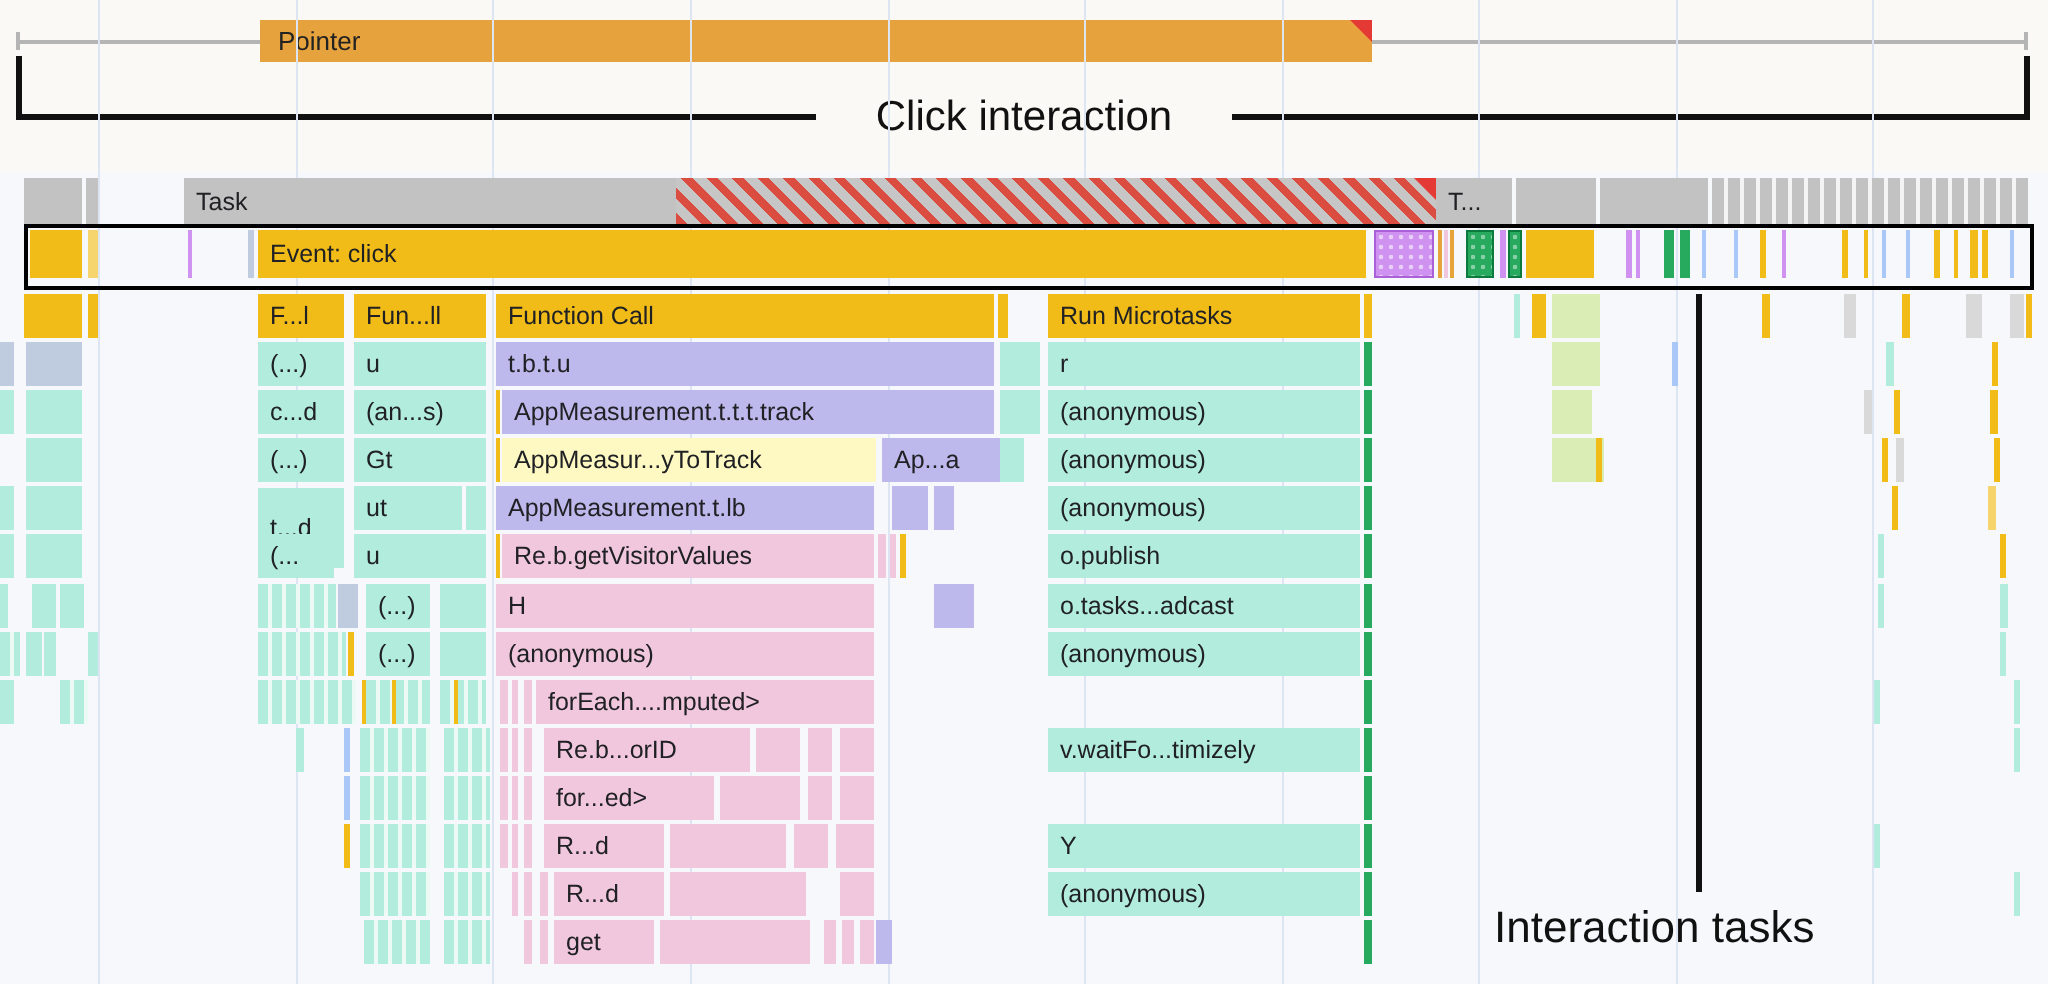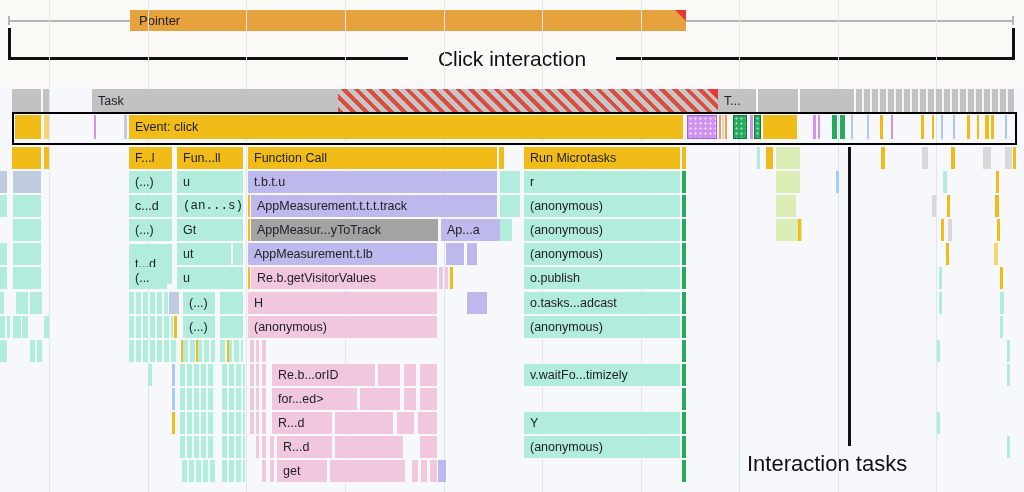--- a/index.html
+++ b/index.html
@@ -131,35 +131,35 @@
     <div class="bar nolabel" style="left: 500px; top: 171px; width: 20px; height: 22px; background: rgb(178, 236, 220);"></div>
     <div class="bar" style="left: 524px; top: 171px; width: 156px; height: 22px; background: rgb(178, 236, 220);">r</div>
     <div class="bar nolabel" style="left: 682px; top: 171px; width: 4px; height: 22px; background: rgb(39, 169, 94);"></div>
     <div class="bar nolabel" style="left: 776px; top: 171px; width: 24px; height: 22px; background: rgb(217, 237, 180);"></div>
     <div class="bar nolabel" style="left: 836px; top: 171px; width: 3px; height: 22px; background: rgb(169, 199, 247);"></div>
     <div class="bar nolabel" style="left: 943px; top: 171px; width: 4px; height: 22px; background: rgb(178, 236, 220);"></div>
     <div class="bar nolabel" style="left: 996px; top: 171px; width: 3px; height: 22px; background: rgb(241, 187, 24);"></div>
     <div class="bar nolabel" style="left: 0px; top: 195px; width: 7px; height: 22px; background: rgb(178, 236, 220);"></div>
     <div class="bar nolabel" style="left: 13px; top: 195px; width: 28px; height: 22px; background: rgb(178, 236, 220);"></div>
     <div class="bar" style="left: 129px; top: 195px; width: 43px; height: 22px; background: rgb(178, 236, 220);">c...d</div>
-    <div class="bar" style="left: 177px; top: 195px; width: 66px; height: 22px; background: rgb(178, 236, 220); font-family: Liberation Mono, monospace;">(an...s)</div>
+    <div class="bar" style="left: 177px; top: 195px; width: 66px; height: 22px; background: rgb(178, 236, 220);">(an...s)</div>
     <div class="bar nolabel" style="left: 248px; top: 195px; width: 2px; height: 22px; background: rgb(241, 187, 24);"></div>
     <div class="bar" style="left: 251px; top: 195px; width: 246px; height: 22px; background: rgb(189, 185, 236);">AppMeasurement.t.t.t.track</div>
     <div class="bar nolabel" style="left: 500px; top: 195px; width: 20px; height: 22px; background: rgb(178, 236, 220);"></div>
     <div class="bar" style="left: 524px; top: 195px; width: 156px; height: 22px; background: rgb(178, 236, 220);">(anonymous)</div>
     <div class="bar nolabel" style="left: 682px; top: 195px; width: 4px; height: 22px; background: rgb(39, 169, 94);"></div>
     <div class="bar nolabel" style="left: 776px; top: 195px; width: 20px; height: 22px; background: rgb(217, 237, 180);"></div>
     <div class="bar nolabel" style="left: 932px; top: 195px; width: 4px; height: 22px; background: rgb(217, 217, 217);"></div>
     <div class="bar nolabel" style="left: 947px; top: 195px; width: 3px; height: 22px; background: rgb(241, 187, 24);"></div>
     <div class="bar nolabel" style="left: 995px; top: 195px; width: 4px; height: 22px; background: rgb(241, 187, 24);"></div>
     <div class="bar nolabel" style="left: 13px; top: 219px; width: 28px; height: 22px; background: rgb(178, 236, 220);"></div>
     <div class="bar" style="left: 129px; top: 219px; width: 43px; height: 22px; background: rgb(178, 236, 220);">(...)</div>
     <div class="bar" style="left: 177px; top: 219px; width: 66px; height: 22px; background: rgb(178, 236, 220); text-align: center;">Gt</div>
     <div class="bar nolabel" style="left: 248px; top: 219px; width: 2px; height: 22px; background: rgb(241, 187, 24);"></div>
-    <div class="bar" style="left: 251px; top: 219px; width: 187px; height: 22px; background: #a3a3a3; text-align: right;">AppMeasur...yToTrack</div>
+    <div class="bar" style="left: 251px; top: 219px; width: 187px; height: 22px; background: #fef9c3; text-align: right;">AppMeasur...yToTrack</div>
     <div class="bar" style="left: 441px; top: 219px; width: 69px; height: 22px; background: rgb(189, 185, 236);">Ap...a</div>
     <div class="bar nolabel" style="left: 491px; top: 219px; width: 6px; height: 22px; background: rgb(189, 185, 236);"></div>
     <div class="bar nolabel" style="left: 500px; top: 219px; width: 12px; height: 22px; background: rgb(178, 236, 220);"></div>
     <div class="bar" style="left: 524px; top: 219px; width: 156px; height: 22px; background: rgb(178, 236, 220);">(anonymous)</div>
     <div class="bar nolabel" style="left: 682px; top: 219px; width: 4px; height: 22px; background: rgb(39, 169, 94);"></div>
     <div class="bar nolabel" style="left: 776px; top: 219px; width: 26px; height: 22px; background: rgb(217, 237, 180);"></div>
     <div class="bar nolabel" style="left: 798px; top: 219px; width: 3px; height: 22px; background: rgb(241, 187, 24);"></div>
     <div class="bar nolabel" style="left: 941px; top: 219px; width: 3px; height: 22px; background: rgb(241, 187, 24);"></div>
     <div class="bar nolabel" style="left: 948px; top: 219px; width: 4px; height: 22px; background: rgb(217, 217, 217);"></div>
     <div class="bar nolabel" style="left: 997px; top: 219px; width: 3px; height: 22px; background: rgb(241, 187, 24);"></div>
@@ -217,20 +217,21 @@
     <div class="bar fx-tealstripe nolabel" style="left: 30px; top: 340px; width: 14px; height: 22px;"></div>
     <div class="bar fx-tealstripe nolabel" style="left: 129px; top: 340px; width: 49px; height: 22px;"></div>
     <div class="bar nolabel" style="left: 181px; top: 340px; width: 2px; height: 22px; background: rgb(241, 187, 24);"></div>
     <div class="bar fx-tealstripe nolabel" style="left: 183px; top: 340px; width: 32px; height: 22px;"></div>
     <div class="bar nolabel" style="left: 196px; top: 340px; width: 2px; height: 22px; background: rgb(241, 187, 24);"></div>
     <div class="bar fx-tealstripe nolabel" style="left: 220px; top: 340px; width: 23px; height: 22px;"></div>
     <div class="bar nolabel" style="left: 227px; top: 340px; width: 2px; height: 22px; background: rgb(241, 187, 24);"></div>
     <div class="bar nolabel" style="left: 250px; top: 340px; width: 4px; height: 22px; background: rgb(241, 199, 222);"></div>
     <div class="bar nolabel" style="left: 256px; top: 340px; width: 3px; height: 22px; background: rgb(241, 199, 222);"></div>
     <div class="bar nolabel" style="left: 262px; top: 340px; width: 4px; height: 22px; background: rgb(241, 199, 222);"></div>
+    <div class="bar" style="left: 268px; top: 340px; width: 169px; height: 22px; background: rgb(241, 199, 222);">forEach....mputed&gt;</div>
     <div class="bar nolabel" style="left: 682px; top: 340px; width: 4px; height: 22px; background: rgb(39, 169, 94);"></div>
     <div class="bar nolabel" style="left: 937px; top: 340px; width: 3px; height: 22px; background: rgb(178, 236, 220);"></div>
     <div class="bar nolabel" style="left: 1007px; top: 340px; width: 3px; height: 22px; background: rgb(178, 236, 220);"></div>
     <div class="bar nolabel" style="left: 148px; top: 364px; width: 4px; height: 22px; background: rgb(178, 236, 220);"></div>
     <div class="bar nolabel" style="left: 172px; top: 364px; width: 3px; height: 22px; background: rgb(169, 199, 247);"></div>
     <div class="bar fx-tealstripe nolabel" style="left: 180px; top: 364px; width: 35px; height: 22px;"></div>
     <div class="bar fx-tealstripe nolabel" style="left: 222px; top: 364px; width: 23px; height: 22px;"></div>
     <div class="bar nolabel" style="left: 250px; top: 364px; width: 4px; height: 22px; background: rgb(241, 199, 222);"></div>
     <div class="bar nolabel" style="left: 256px; top: 364px; width: 3px; height: 22px; background: rgb(241, 199, 222);"></div>
     <div class="bar nolabel" style="left: 262px; top: 364px; width: 4px; height: 22px; background: rgb(241, 199, 222);"></div>

